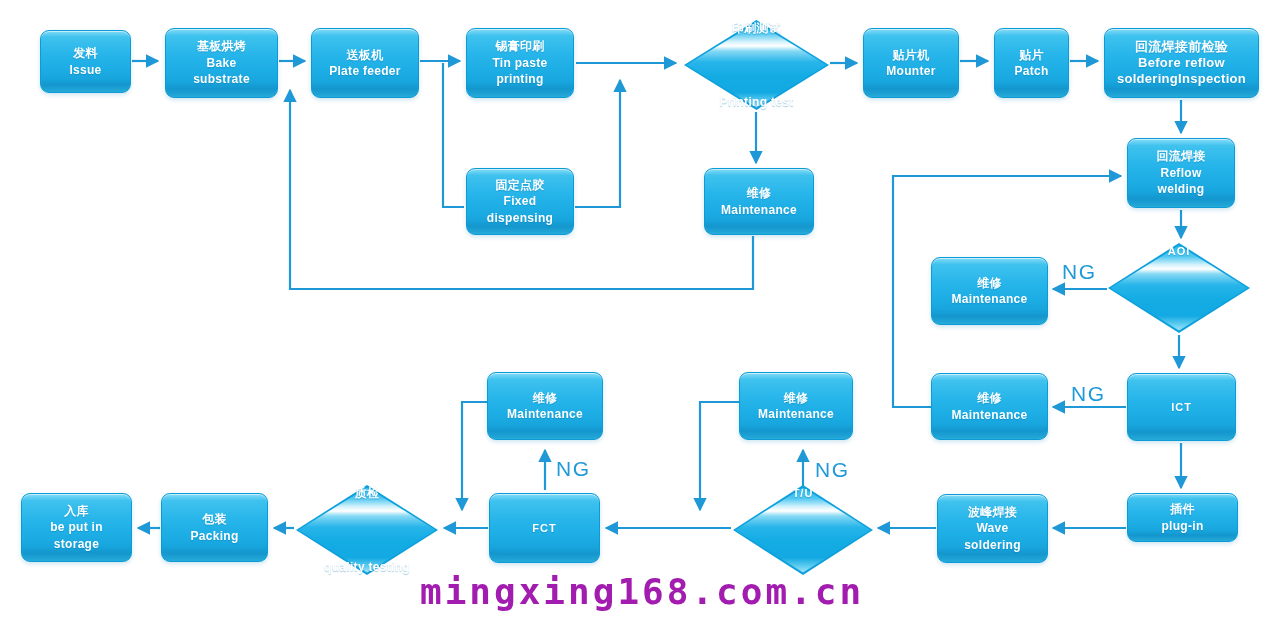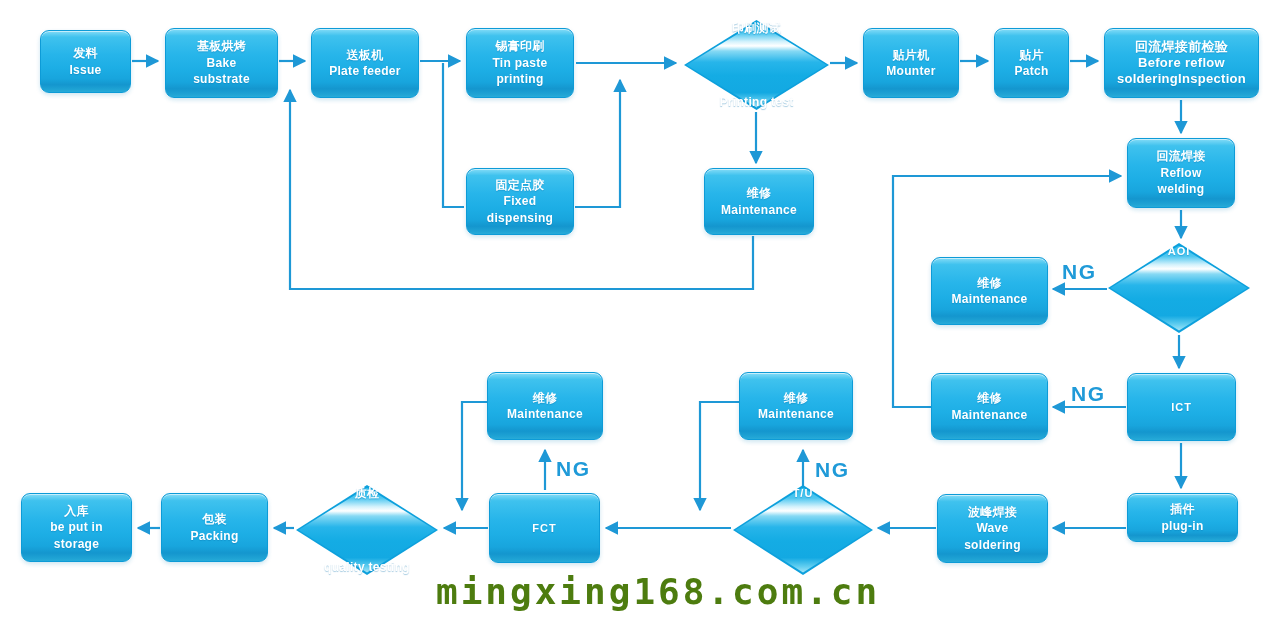--- a/index.html
+++ b/index.html
@@ -45,27 +45,27 @@
     clip-path:polygon(50% 0,100% 50%,50% 100%,0 50%);
     background:linear-gradient(180deg,#30bdec 0%,#4ec7f0 12%,#d4f2fc 22%,#ffffff 27%,#86d9f4 33%,#27b5ea 46%,#14ace4 62%,#13a9e2 82%,#66d0f1 93%,#a8e5f8 100%);
   }
   .diamond .nlabel{
     position:absolute;inset:0;
     display:flex;flex-direction:column;justify-content:space-between;
   }
 
   .ng{
     position:absolute;color:#1f9ad8;
-    font-size:21px;font-weight:700;letter-spacing:1.5px;
+    font-size:21px;font-weight:400;letter-spacing:1.5px;
   }
   .watermark{
-    position:absolute;left:436px;top:571px;
+    position:absolute;left:420px;top:571px;
     font-family:"DejaVu Sans Mono",monospace;
     font-weight:bold;font-size:36px;letter-spacing:3px;
-    color:#4d7c0f;white-space:nowrap;
+    color:#a21caf;white-space:nowrap;
   }
 </style>
 </head>
 <body>
 
 <div class="stage">
 
   <svg class="wires" width="1280" height="617" viewBox="0 0 1280 617">
     <defs>
       <marker id="ah" viewBox="0 0 10 10" refX="9" refY="5" markerWidth="6.2" markerHeight="6.2" orient="auto">

